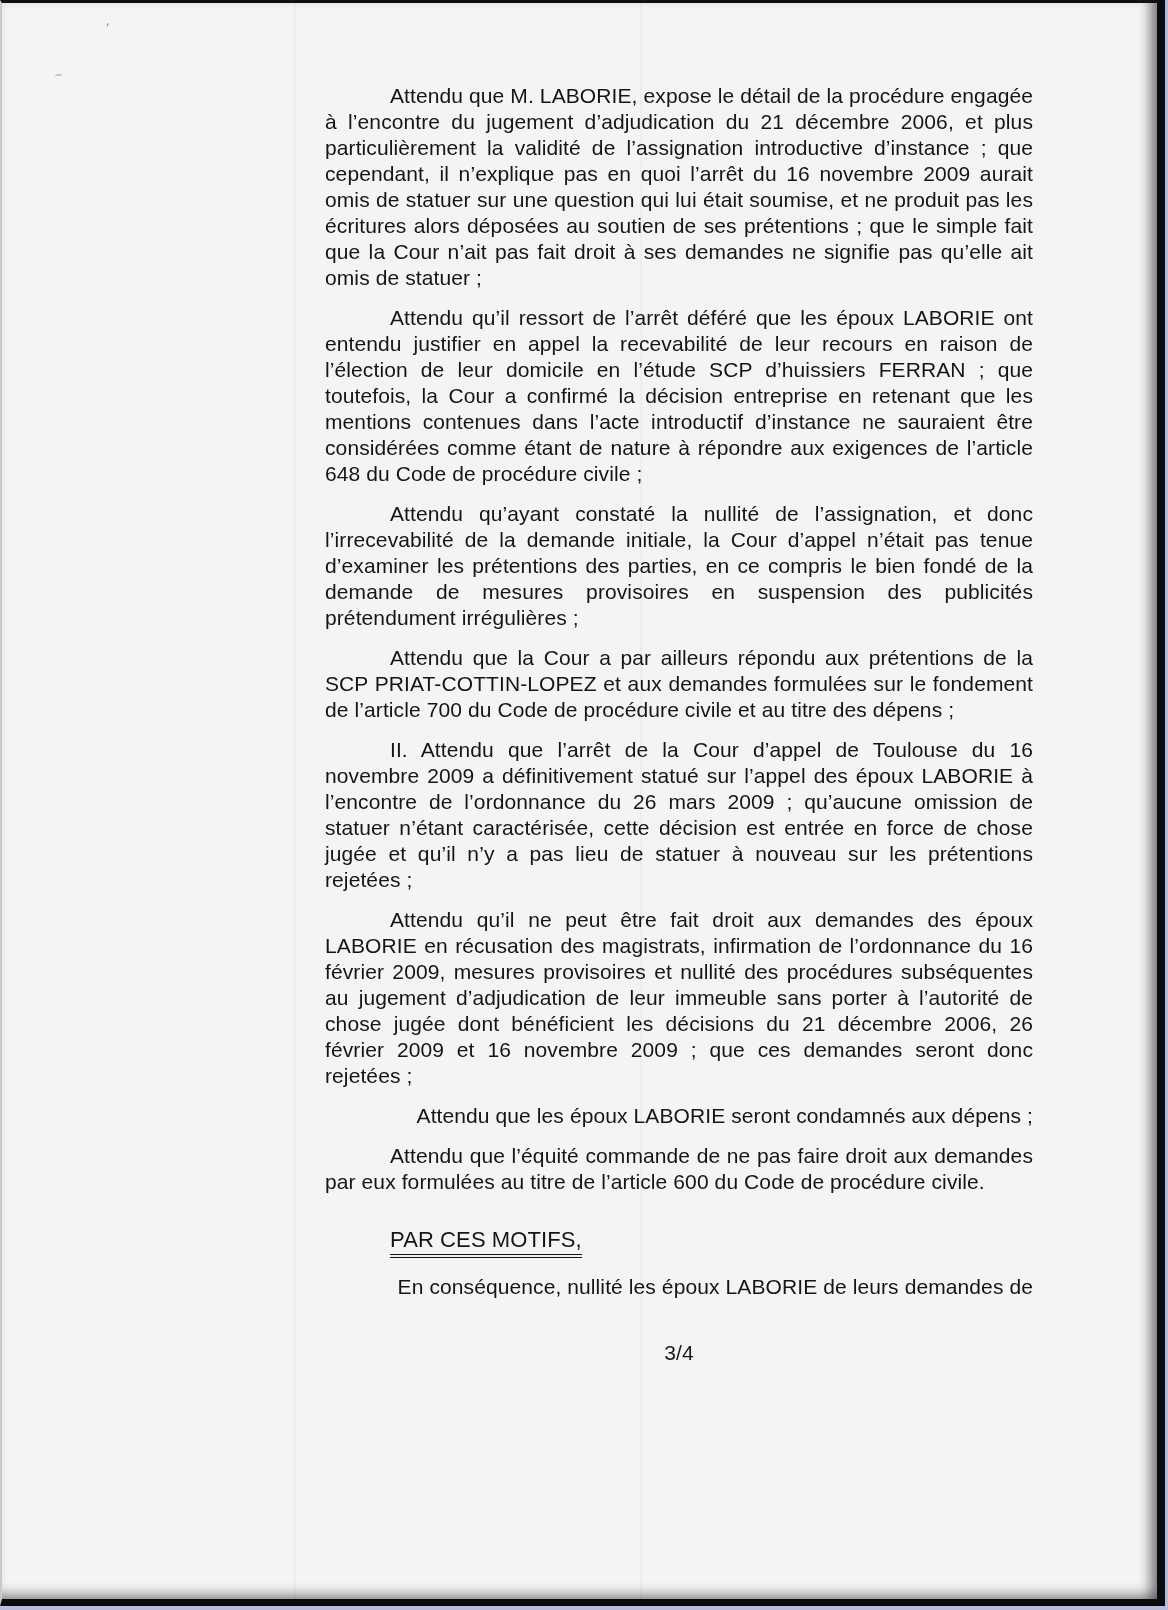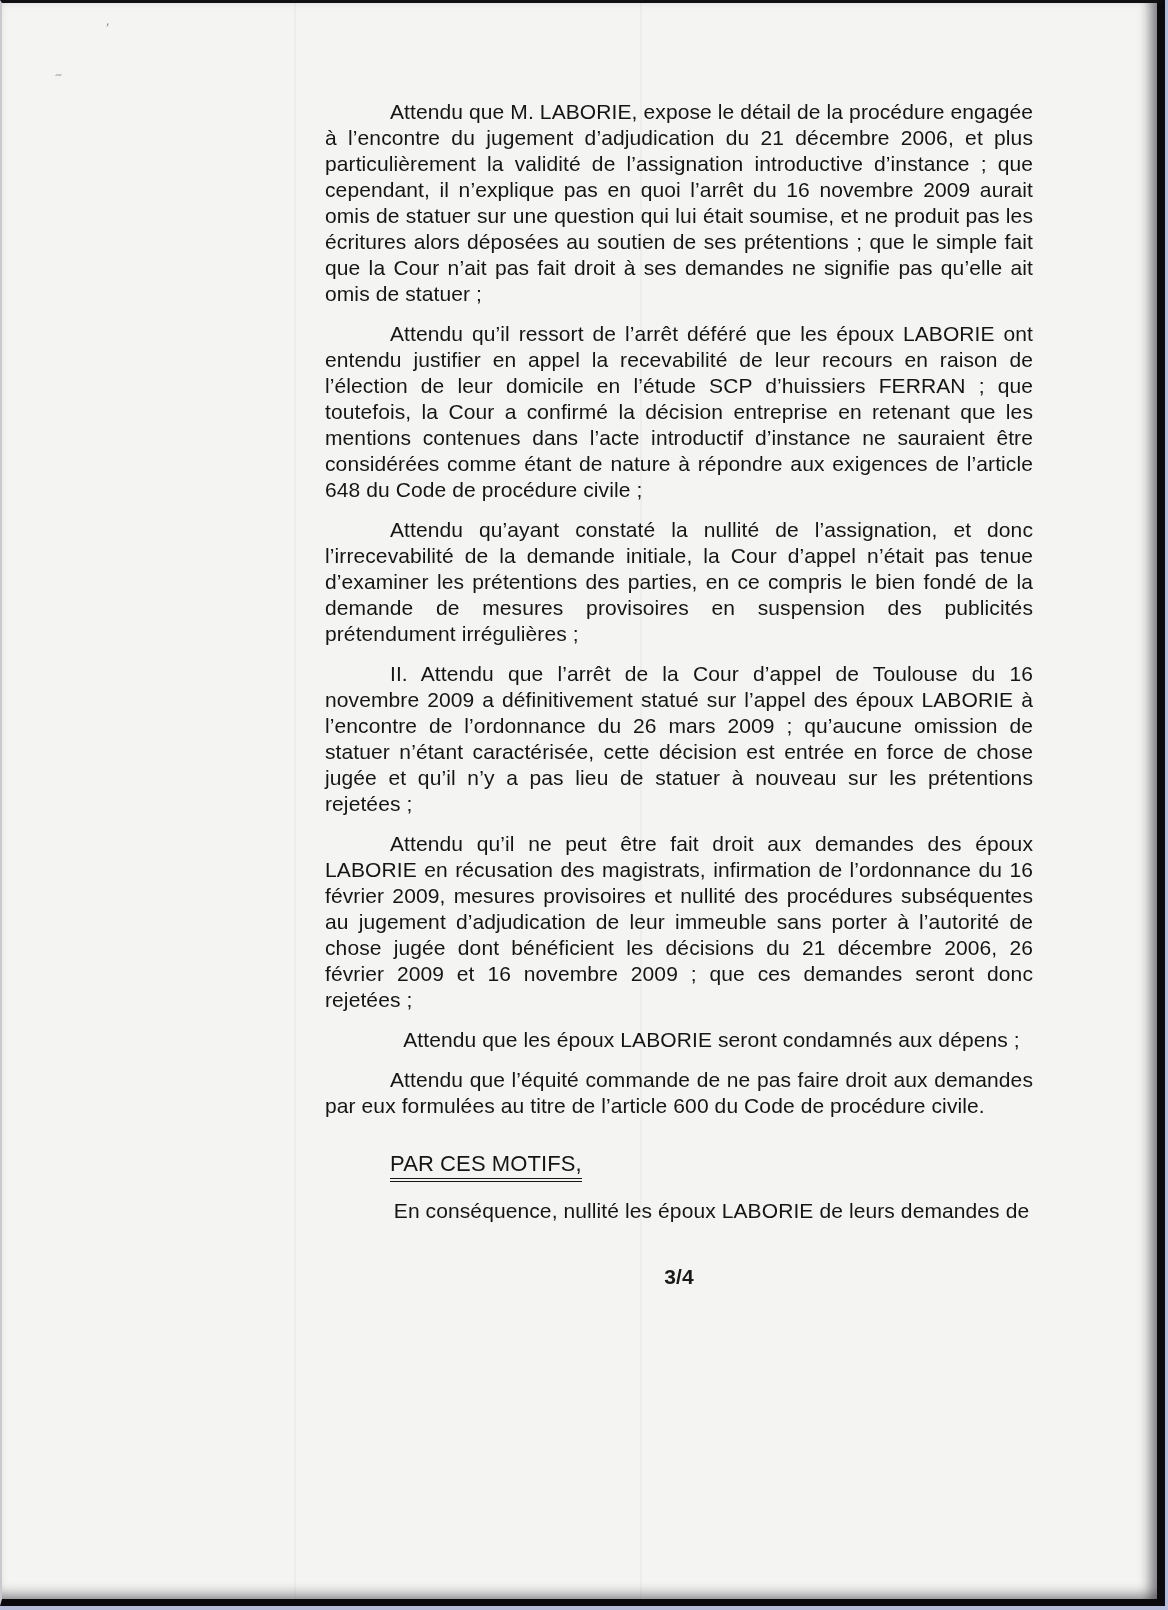--- a/index.html
+++ b/index.html
@@ -28,63 +28,63 @@
   }
   .fold-a{left:292px;}
   .fold-b{left:638px;}
   .speck{
     position:absolute;color:#8a8a8a;font-size:14px;line-height:1;
   }
   .speck-a{left:103px;top:18px;transform:rotate(18deg);}
   .speck-b{left:53px;top:66px;transform:rotate(-8deg);font-size:12px;}
   .content{
     position:absolute;
-    left:323px;top:96px;width:708px;
+    left:323px;top:80px;width:708px;
     font-size:21px;line-height:26px;
     color:#151515;
     text-align:justify;
     letter-spacing:.1px;
   }
   .content p{margin:0 0 14px 0;text-indent:65px;}
-  p.no-indent-fill{text-align:center;}
+  p.no-indent-fill{text-align:right;}
   .motifs-heading{
     margin:32px 0 16px 65px;
     font-size:22px;line-height:26px;
     font-weight:normal;
     text-indent:0;
   }
   .motifs-heading .underline{
     display:inline-block;
     padding-bottom:1px;
     border-bottom:4px double #161616;
   }
   .closing{text-align:justify;}
   .page-number{
     margin-top:40px;
     text-align:center;
     font-size:21px;
     color:#1a1a1a;
-    font-weight:bold;
   }
 </style>
 </head>
 <body>
 
 <div class="scan-frame">
 
   <div class="fold-line fold-a"></div>
   <div class="fold-line fold-b"></div>
   <span class="speck speck-a">’</span>
   <span class="speck speck-b">~</span>
 
   <main class="content">
 
     <p>Attendu que M. LABORIE, expose le détail de la procédure engagée à l’encontre du jugement d’adjudication du 21 décembre 2006, et plus particulièrement la validité de l’assignation introductive d’instance ; que cependant, il n’explique pas en quoi l’arrêt du 16 novembre 2009 aurait omis de statuer sur une question qui lui était soumise, et ne produit pas les écritures alors déposées au soutien de ses prétentions ; que le simple fait que la Cour n’ait pas fait droit à ses demandes ne signifie pas qu’elle ait omis de statuer ;</p>
     <p>Attendu qu’il ressort de l’arrêt déféré que les époux LABORIE ont entendu justifier en appel la recevabilité de leur recours en raison de l’élection de leur domicile en l’étude SCP d’huissiers FERRAN ; que toutefois, la Cour a confirmé la décision entreprise en retenant que les mentions contenues dans l’acte introductif d’instance ne sauraient être considérées comme étant de nature à répondre aux exigences de l’article 648 du Code de procédure civile ;</p>
     <p>Attendu qu’ayant constaté la nullité de l’assignation, et donc l’irrecevabilité de la demande initiale, la Cour d’appel n’était pas tenue d’examiner les prétentions des parties, en ce compris le bien fondé de la demande de mesures provisoires en suspension des publicités prétendument irrégulières ;</p>
+    <p>Attendu que la Cour a par ailleurs répondu aux prétentions de la SCP PRIAT-COTTIN-LOPEZ et aux demandes formulées sur le fondement de l’article 700 du Code de procédure civile et au titre des dépens ;</p>
     <p>II. Attendu que l’arrêt de la Cour d’appel de Toulouse du 16 novembre 2009 a définitivement statué sur l’appel des époux LABORIE à l’encontre de l’ordonnance du 26 mars 2009 ; qu’aucune omission de statuer n’étant caractérisée, cette décision est entrée en force de chose jugée et qu’il n’y a pas lieu de statuer à nouveau sur les prétentions rejetées ;</p>
     <p>Attendu qu’il ne peut être fait droit aux demandes des époux LABORIE en récusation des magistrats, infirmation de l’ordonnance du 16 février 2009, mesures provisoires et nullité des procédures subséquentes au jugement d’adjudication de leur immeuble sans porter à l’autorité de chose jugée dont bénéficient les décisions du 21 décembre 2006, 26 février 2009 et 16 novembre 2009 ; que ces demandes seront donc rejetées ;</p>
     <p class="no-indent-fill">Attendu que les époux LABORIE seront condamnés aux dépens ;</p>
     <p>Attendu que l’équité commande de ne pas faire droit aux demandes par eux formulées au titre de l’article 600 du Code de procédure civile.</p>
 
     <h2 class="motifs-heading"><span class="underline">PAR CES MOTIFS,</span></h2>
 
     <p class="closing no-indent-fill">En conséquence, nullité les époux LABORIE de leurs demandes de</p>
 
     <div class="page-number">3/4</div>

